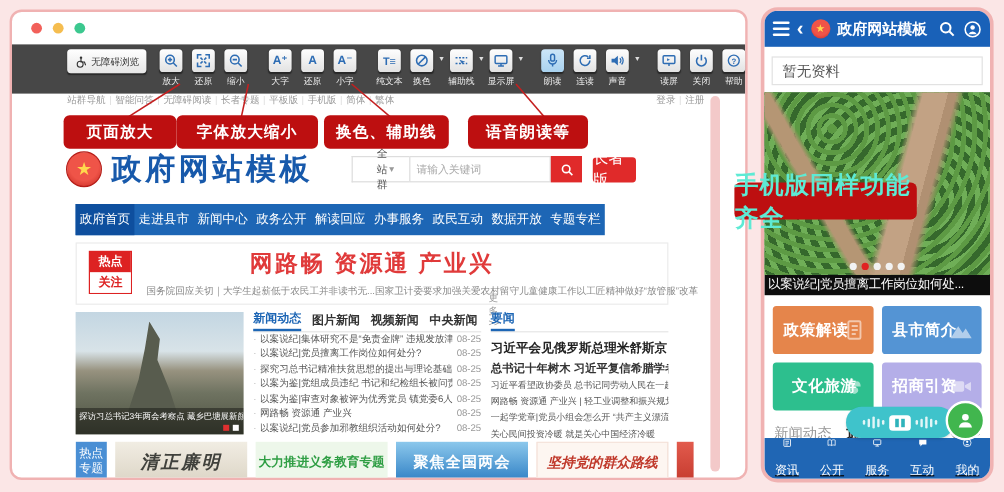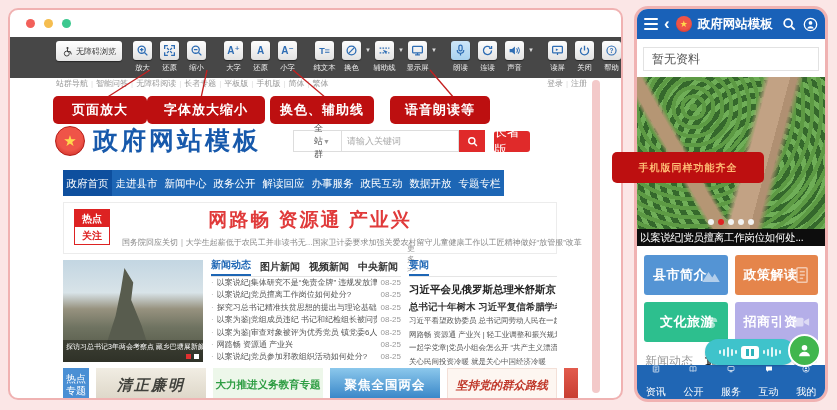--- a/index.html
+++ b/index.html
@@ -150,26 +150,26 @@
            white-space:nowrap; overflow:hidden; }
   .audio { position:absolute; left:68px; top:330px; width:90px; height:26px; background:#3fc3cb; border-radius:13px;
            display:flex; align-items:center; justify-content:center; z-index:4; box-shadow:0 1px 2px rgba(0,0,0,.15); }
   .ab { width:2px; border-radius:1px; background:rgba(255,255,255,.85); margin:0 1px; }
   .pausebox { width:18px; height:13px; background:#fff; border-radius:3px; display:flex; gap:2.5px;
               align-items:center; justify-content:center; margin:0 3px; }
   .pausebox i { width:2.5px; height:7px; background:#2fb3bb; }
   .assistant { position:absolute; left:151px; top:325px; width:33px; height:33px; background:#41b64e; border-radius:50%;
                border:2px solid #fff; z-index:5; display:flex; align-items:center; justify-content:center; }
   .mnav { position:absolute; left:0; right:0; bottom:0; height:34px; background:#2066b4; display:flex; z-index:3; }
-  .mnav-item { flex:1; display:flex; flex-direction:column; align-items:center; justify-content:center; gap:12px; }
+  .mnav-item { flex:1; display:flex; flex-direction:column; align-items:center; justify-content:center; gap:12px;text-decoration:underline; }
   .mnav-item span { color:#fff; font-size:10px; }
 
   
   .mcallout { position:absolute; left:612px; top:152px; width:152px; height:31px; background:#bd0f10; border-radius:5px;
-              color:#fdba74; font-size:10px; font-weight:bold; letter-spacing:1px; display:flex; align-items:center;
+              color:#5eead4; font-size:20px; font-weight:bold; letter-spacing:1px; display:flex; align-items:center;
               justify-content:center; z-index:10; }
 </style>
 </head>
 <body>
 
 <div id="stage">
 
   <div class="browser">
     <div class="dots">
       <span class="dot" style="background:#f2605a"></span>
@@ -539,35 +539,35 @@
           <i></i>
           <i class="on"></i>
           <i></i>
           <i></i>
           <i></i>
         </div>
     </div>
     <div class="mcap">以案说纪|党员擅离工作岗位如何处...</div>
 
     <div class="tiles">
-      <div class="tile t0">
-        <span>县市简介</span>
-        <svg width="20" height="20" viewBox="0 0 16 16">
-            <path d="M1 13.5 L6 5.5 L9 10 L11 7 L15 13.5 Z" fill="#fff"></path>
-          </svg>
-      </div>
       <div class="tile t1">
         <span>政策解读</span>
         <svg width="18" height="18" viewBox="0 0 16 16" fill="none" stroke="#fff" stroke-width="1.4">
             <rect x="3.5" y="1.5" width="9" height="13" rx="1"></rect>
             <line x1="6" y1="5" x2="10.5" y2="5"></line>
             <line x1="6" y1="8" x2="10.5" y2="8"></line>
             <line x1="6" y1="11" x2="9" y2="11"></line>
           </svg>
       </div>
+      <div class="tile t0">
+        <span>县市简介</span>
+        <svg width="20" height="20" viewBox="0 0 16 16">
+            <path d="M1 13.5 L6 5.5 L9 10 L11 7 L15 13.5 Z" fill="#fff"></path>
+          </svg>
+      </div>
       <div class="tile t2">
         <span>文化旅游</span>
         <svg width="20" height="20" viewBox="0 0 16 16">
             <path d="M8 8 C8 3.5 13 3.5 13 8 Z M8 8 C12.5 8 12.5 13 8 13 Z M8 8 C8 12.5 3 12.5 3 8 Z M8 8 C3.5 8 3.5 3 8 3 Z" fill="#fff"></path>
           </svg>
       </div>
       <div class="tile t3">
         <span>招商引资</span>
         <svg width="20" height="20" viewBox="0 0 16 16">
             <rect x="1.5" y="4.5" width="8.5" height="7" rx="1.2" fill="#fff"></rect>

